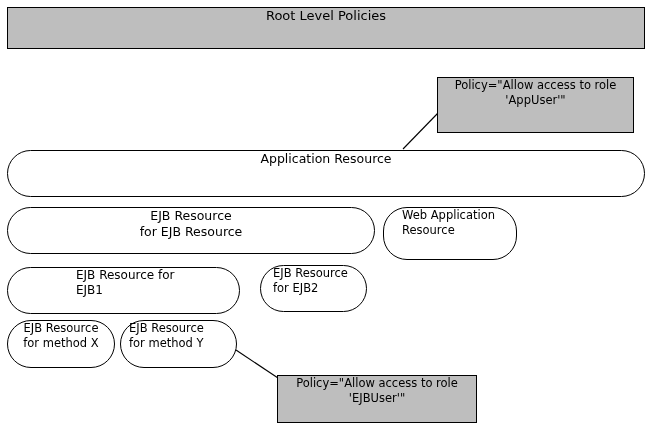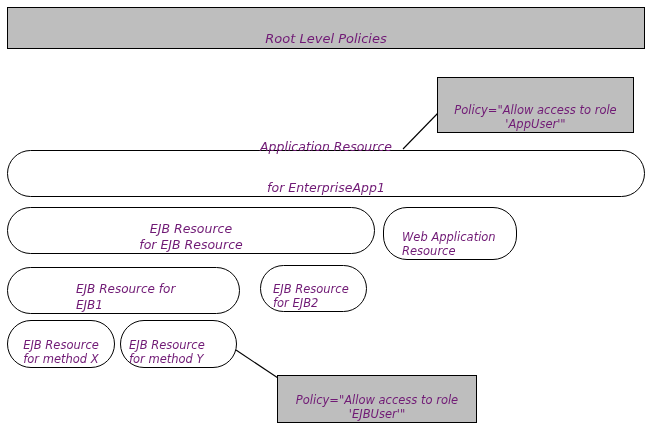--- a/index.html
+++ b/index.html
@@ -15,26 +15,25 @@
     background: #ffffff;
     overflow: hidden;
     font-family: "DejaVu Sans", "Liberation Sans", sans-serif;
   }
   .node {
     position: absolute;
     box-sizing: border-box;
     display: flex;
     flex-direction: column;
     align-items: center;
-    justify-content: flex-end;
+    justify-content: flex-start;
     text-align: center;
-    color: #701a75;
+    color: #000000;
     line-height: 1.28;
     white-space: pre;
-    font-style: italic;
   }
   
   .box {
     background: #bebebe;
     border: 1px solid #000000;
   }
   
   .capsule {
     background: #ffffff;
     border: 1px solid #000000;
@@ -64,23 +63,22 @@
   <svg id="connectors" viewBox="0 0 652 437" xmlns="http://www.w3.org/2000/svg">
     <line x1="403" y1="149" x2="438" y2="113" stroke="#000000" stroke-width="1.1"></line>
     <line x1="236" y1="350" x2="278" y2="378" stroke="#000000" stroke-width="1.1"></line>
   </svg>
 
   <div class="node box" style="left:437px; top:77px; width:197px; height:56px; font-size:11.5px;">
     <span class="lbl">Policy="Allow access to role</span>
     <span class="lbl">'AppUser'"</span>
   </div>
 
-  <div class="node capsule" style="left:7px; top:150px; width:638px; height:47px; border-radius:24px; font-size:12.5px;gap:25px;">
+  <div class="node capsule" style="left:7px; top:150px; width:638px; height:47px; border-radius:24px; font-size:12.5px;">
     <span class="lbl">Application Resource</span>
-    <span class="lbl">for EnterpriseApp1</span>
   </div>
 
   <div class="node capsule" style="left:7px; top:207px; width:368px; height:47px; border-radius:24px; font-size:12.5px;">
     <span class="lbl">EJB Resource</span>
     <span class="lbl">for EJB Resource</span>
   </div>
 
   <div class="node capsule" style="left:383px; top:207px; width:134px; height:53px; border-radius:24px; font-size:11.5px; align-items:flex-start; padding-left:18px;">
     <span class="lbl">Web Application</span>
     <span class="lbl">Resource</span>

